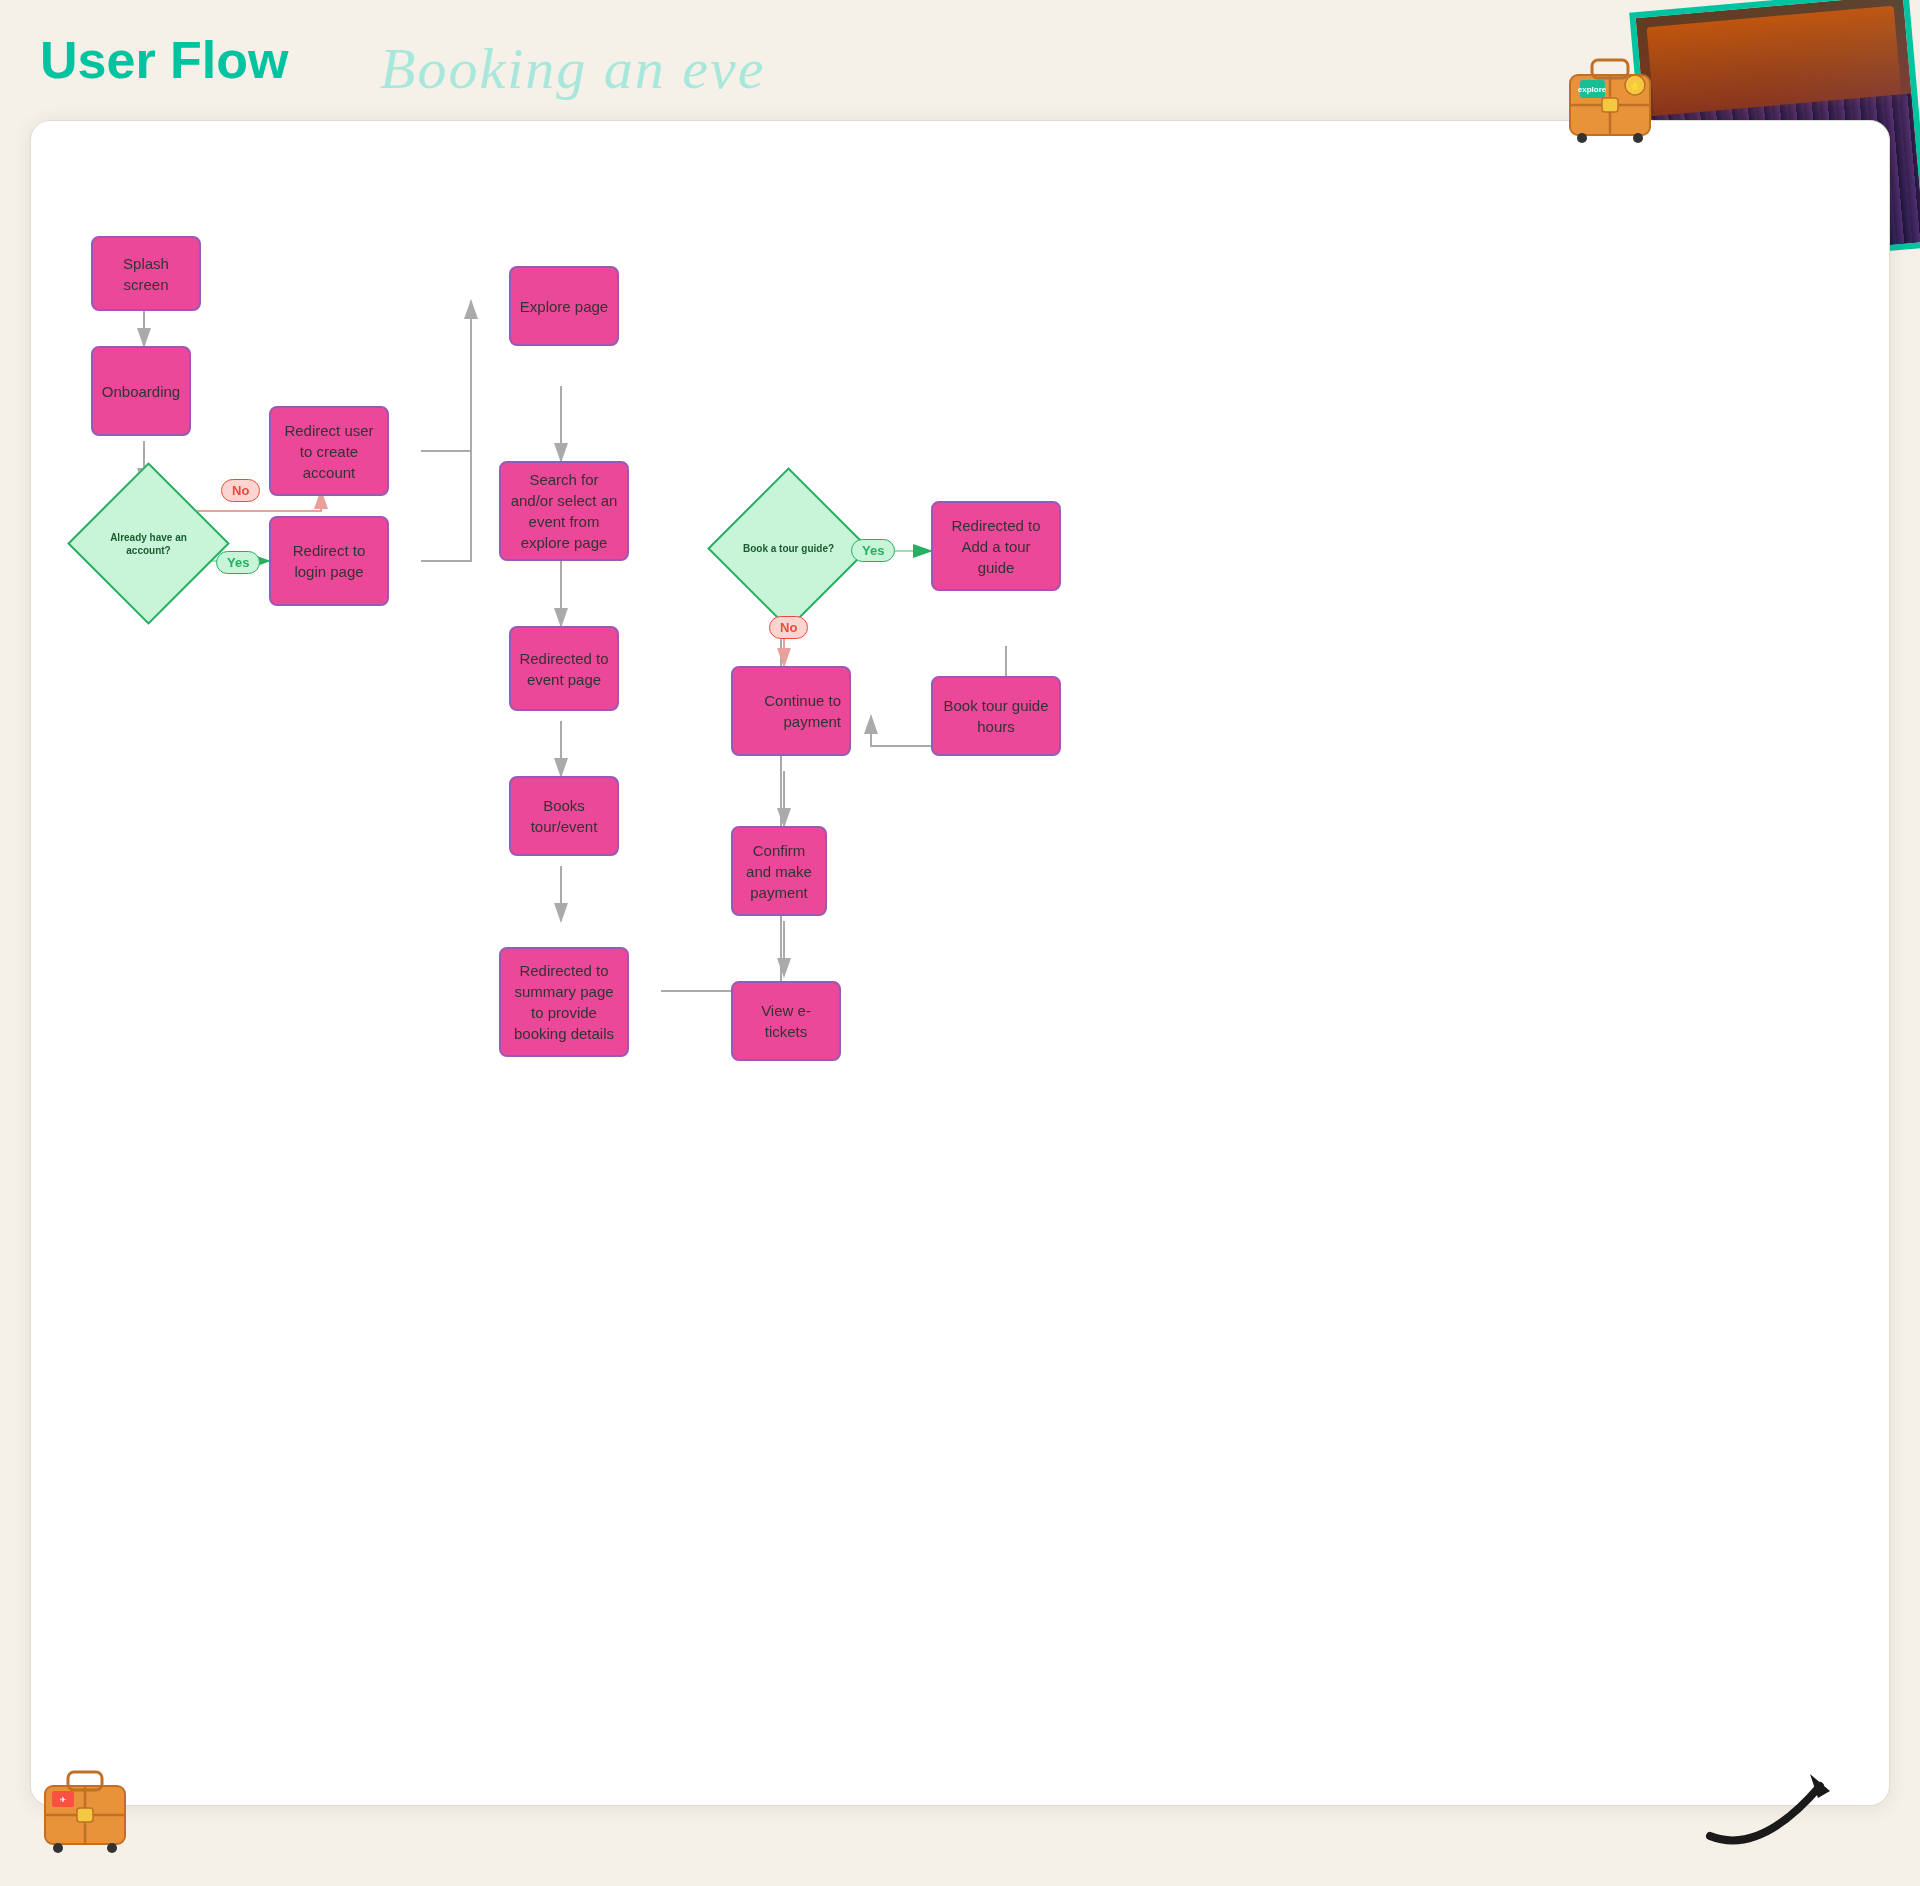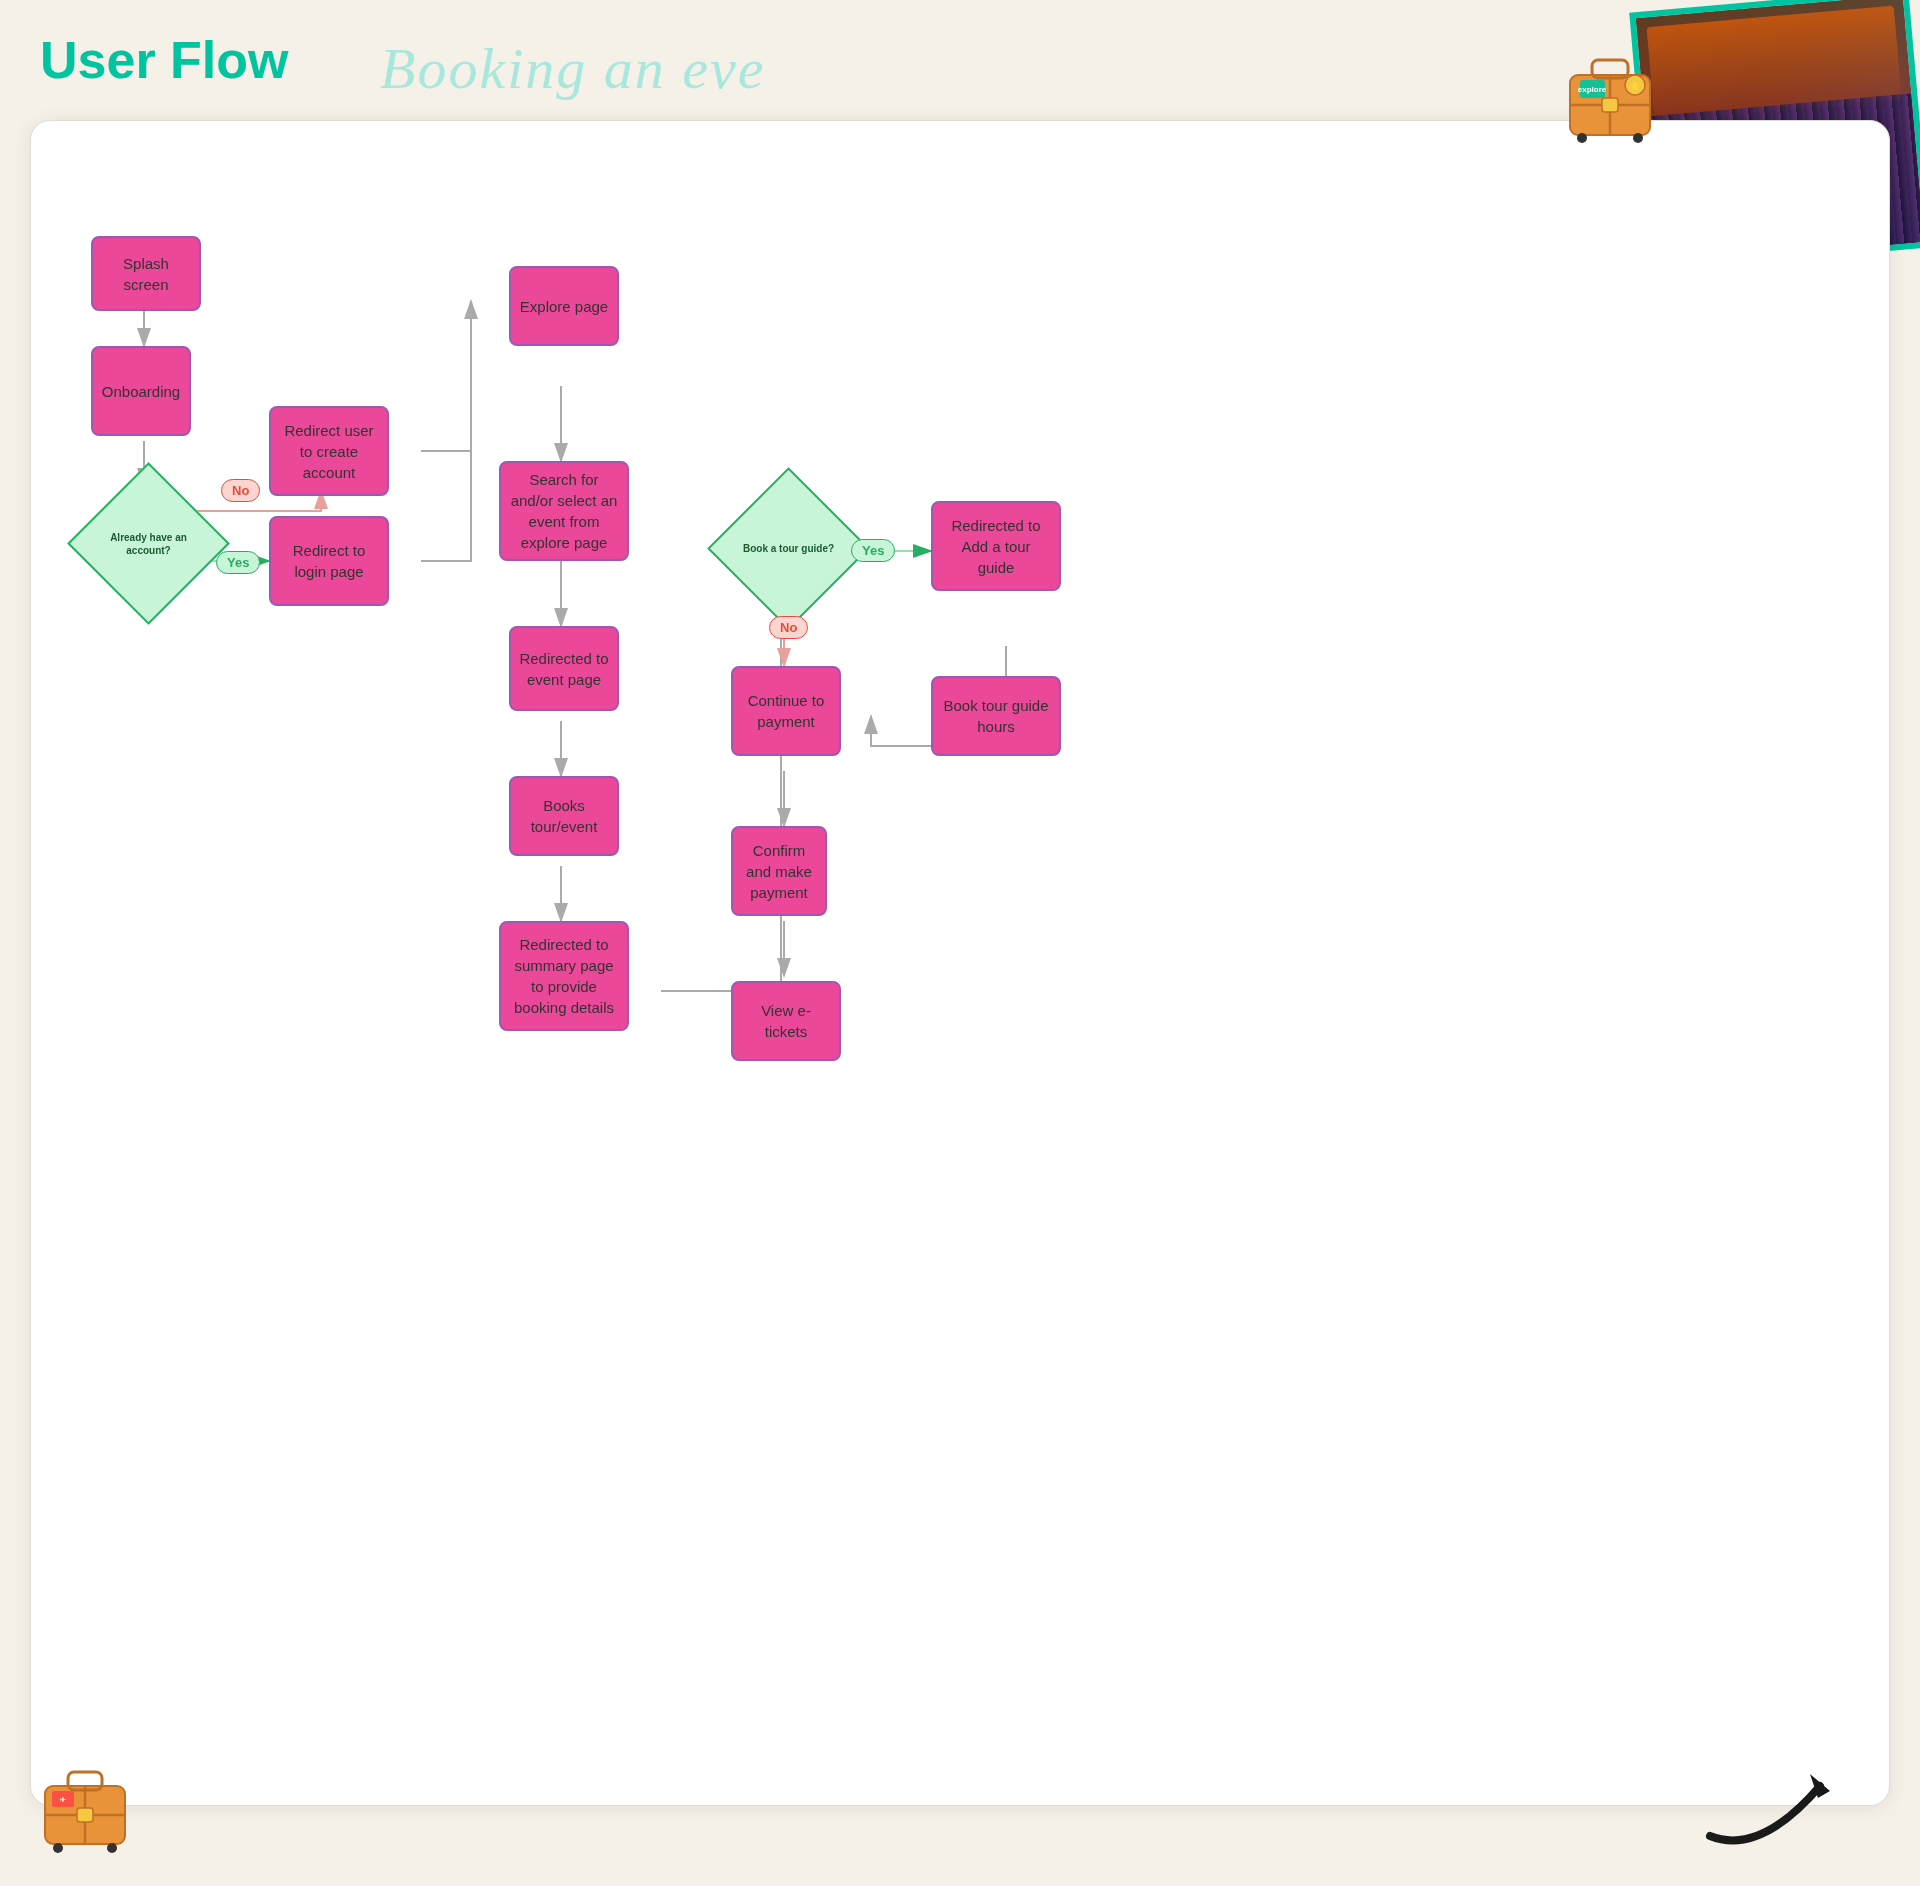--- a/index.html
+++ b/index.html
@@ -286,36 +286,36 @@
   <div class="badge-yes" style="left:185px; top:430px;">Yes</div>
 
   <div class="flow-node" style="left:478px; top:145px; width:110px; height:80px;">Explore page</div>
 
   <div class="flow-node" style="left:468px; top:340px; width:130px; height:100px;">Search for and/or select an event from explore page</div>
 
   <div class="flow-node" style="left:478px; top:505px; width:110px; height:85px;">Redirected to event page</div>
 
   <div class="flow-node" style="left:478px; top:655px; width:110px; height:80px;">Books tour/event</div>
 
-  <div class="flow-node" style="left:468px; top:800px; width:130px; height:110px;">Redirected to summary page to provide booking details</div>
+  <div class="flow-node" style="left:468px; top:826px; width:130px; height:110px;">Redirected to summary page to provide booking details</div>
 
   <div class="flow-diamond" style="left:700px; top:370px; width:115px; height:115px;">
     <div class="flow-diamond-inner"></div>
     <div class="flow-diamond-text">Book a tour guide?</div>
   </div>
 
   <div class="badge-yes" style="left:820px; top:418px;">Yes</div>
 
   <div class="badge-no" style="left:738px; top:495px;">No</div>
 
   <div class="flow-node" style="left:900px; top:380px; width:130px; height:90px;">Redirected to Add a tour guide</div>
 
   <div class="flow-node" style="left:900px; top:555px; width:130px; height:80px;">Book tour guide hours</div>
 
-  <div class="flow-node" style="left:700px; top:545px; width:110px; height:90px;">Continue to payment</div>
+  <div class="flow-node" style="left:700px; top:545px; width:120px; height:90px;text-align:right;">Continue to payment</div>
 
   <div class="flow-node" style="left:700px; top:705px; width:96px; height:90px;">Confirm and make payment</div>
 
   <div class="flow-node" style="left:700px; top:860px; width:110px; height:80px;">View e-tickets</div>
 
 </div>
 
 <div class="luggage-sticker-bl">
   <svg viewBox="0 0 110 110" xmlns="http://www.w3.org/2000/svg">
     <rect x="15" y="30" width="80" height="58" rx="8" fill="#E8923A" stroke="#c07025" stroke-width="2"></rect>

